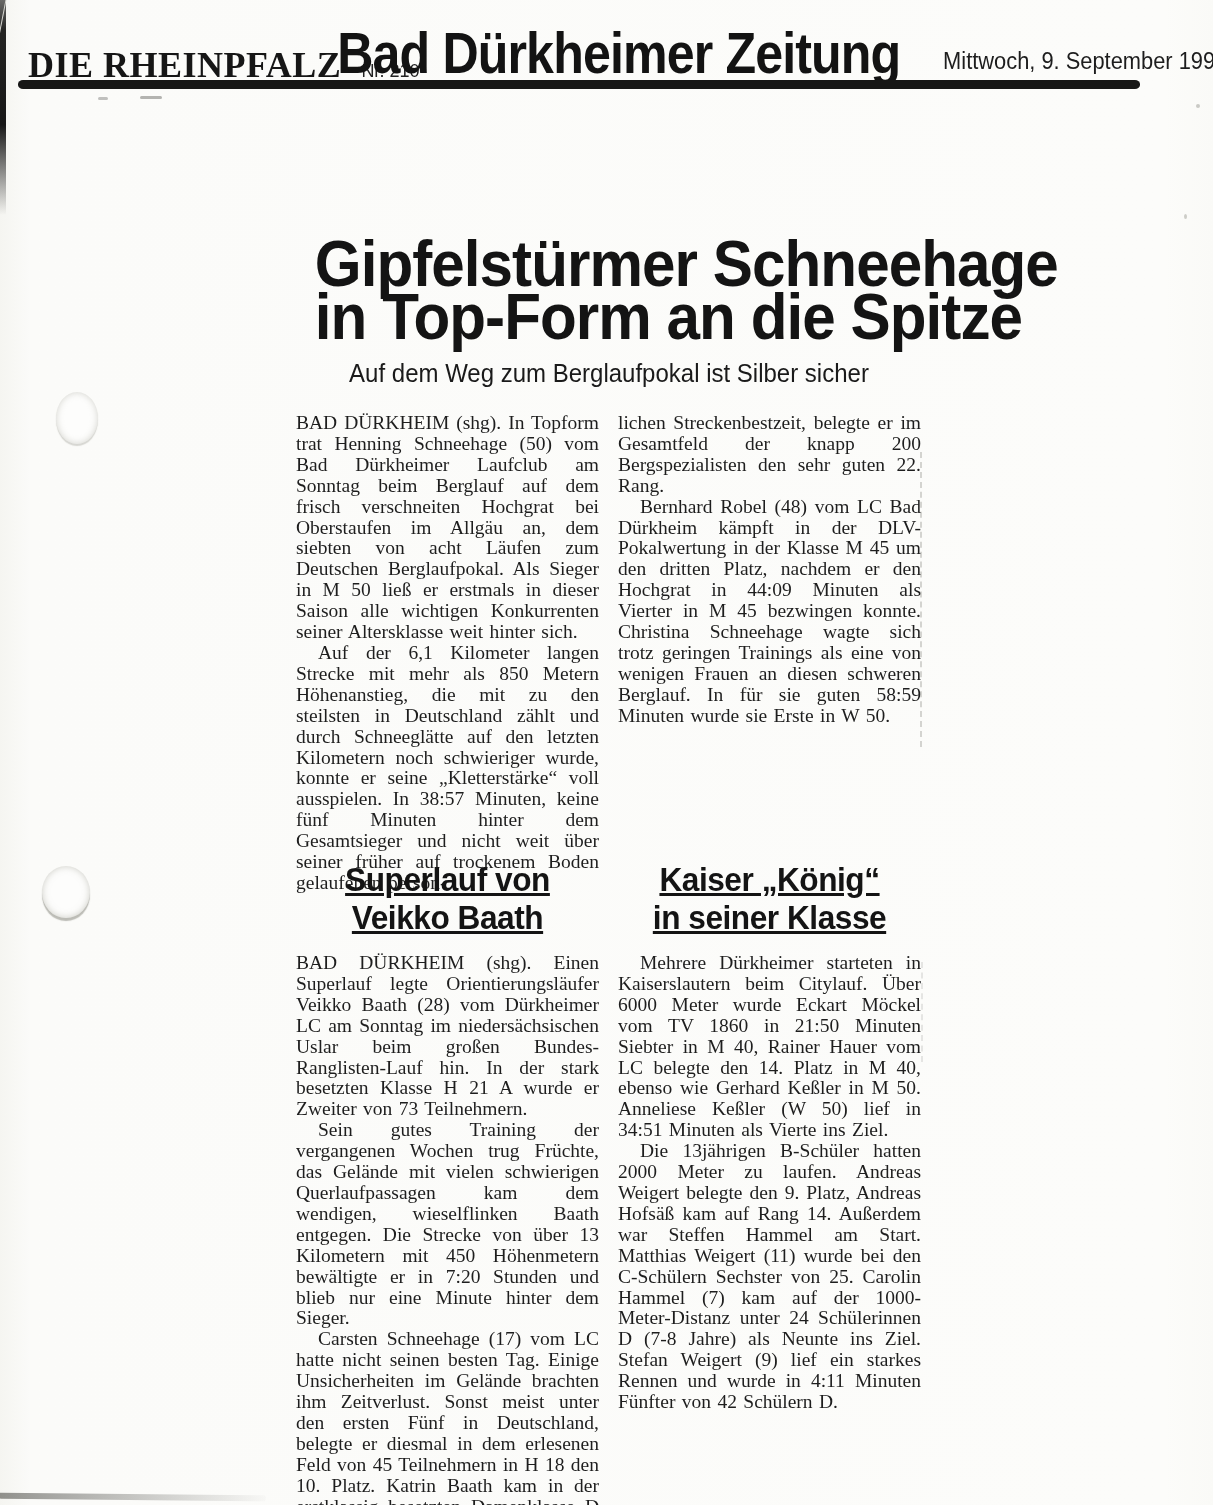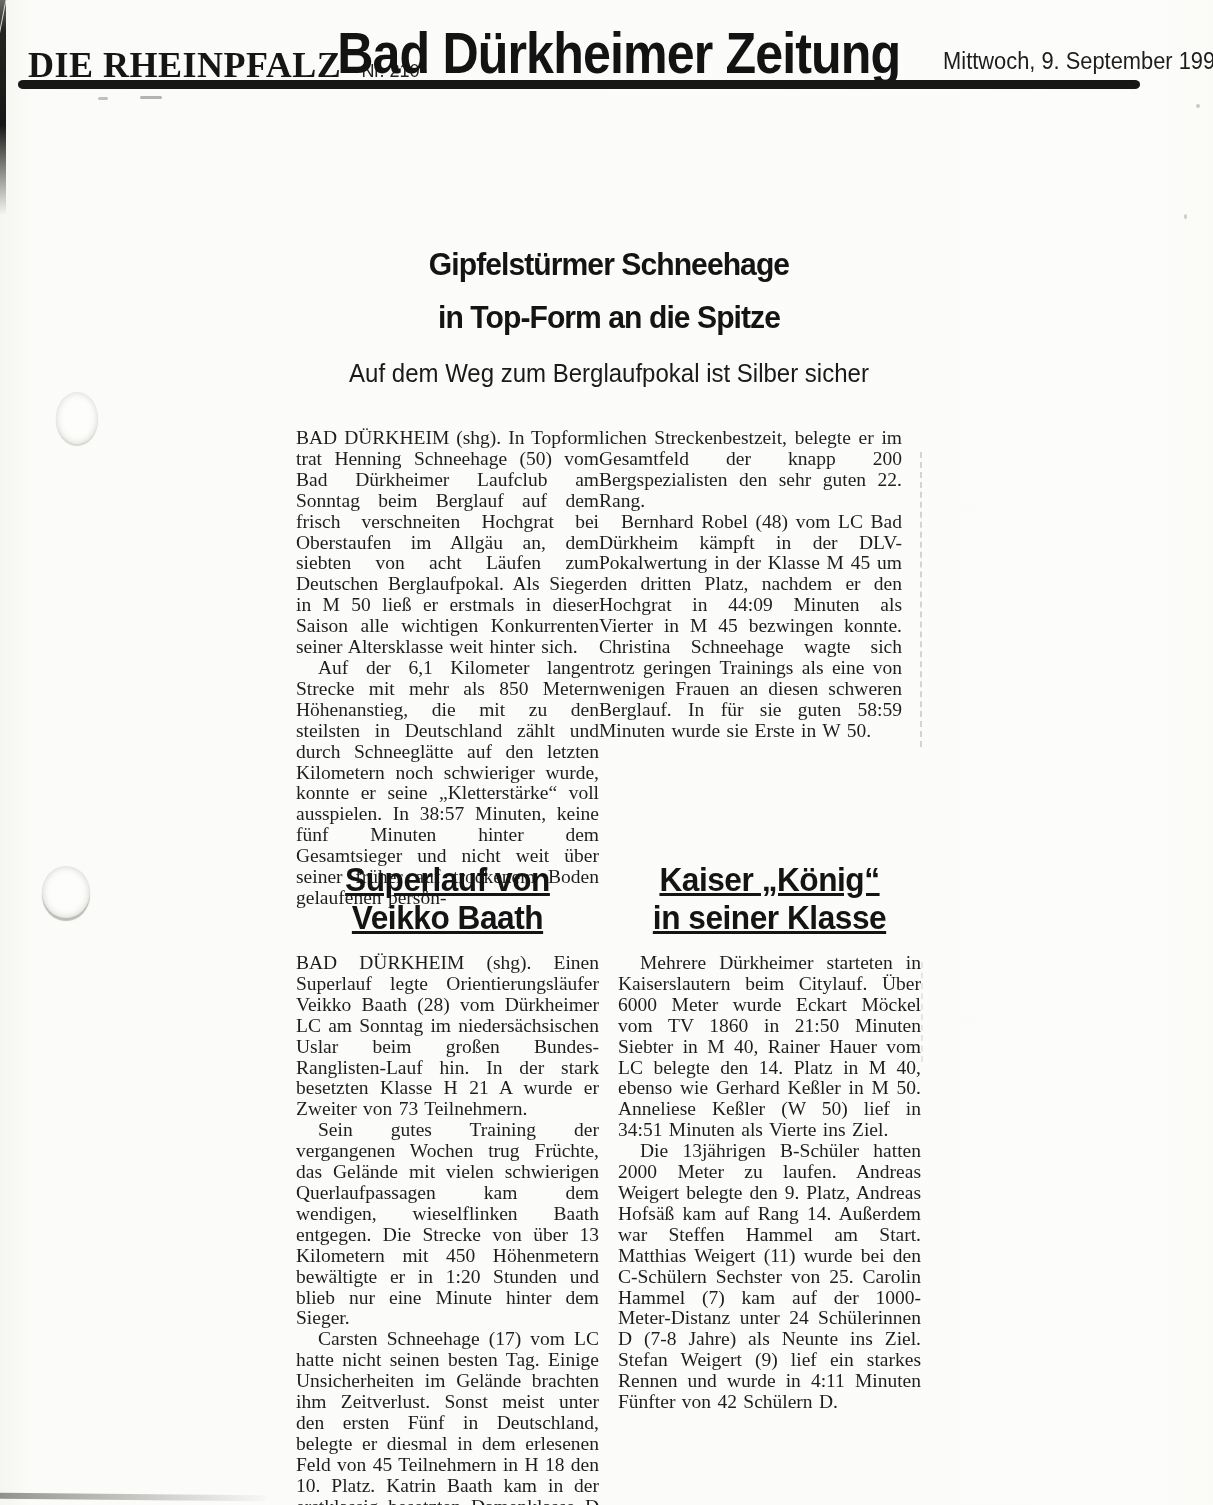--- a/index.html
+++ b/index.html
@@ -80,30 +80,30 @@
   .masthead-rule {
     position: absolute; left: 18px; top: 80px; width: 1122px; height: 9px;
     background: #171716; border-radius: 5px / 4px;
   }
 
   
   .article-main { position: absolute; left: 296px; top: 238px; width: 626px; }
   .headline {
     margin: 0; text-align: center;
     font-family: "Liberation Sans", sans-serif; font-weight: 700;
-    font-size: 32px; line-height: 53px; color: #141414; letter-spacing: -1px;
+    font-size: 64px; line-height: 53px; color: #141414; letter-spacing: -1px;
   }
   .hl-line { display: block; transform: scaleX(0.94); white-space: nowrap; }
   .subheadline {
     margin: 14px 0 0 0; text-align: center;
     font-family: "Liberation Sans", sans-serif; font-weight: 400;
     font-size: 25px; line-height: 30px; color: #1a1a1a;
     transform: scaleX(0.96); white-space: nowrap;
   }
-  .body-columns { margin-top: 40px; display: flex; }
+  .body-columns { margin-top: 25px; display: flex; gap: 19px; }
   .col { width: 303px; }
   p.news {
     margin: 0; text-align: justify;
     font-family: "Liberation Serif", serif;
     font-size: 19.5px; line-height: 20.9px; color: #1e1e1e;
     word-spacing: 1.5px;
   }
   p.news.indent { text-indent: 22px; }
 
   
@@ -161,21 +161,21 @@
     </div>
   </article>
 
   <div class="row-2">
     <article class="article-sub">
       <h2 class="sub-headline">
         <span class="hl-line">Superlauf von</span>
         <span class="hl-line">Veikko Baath</span>
       </h2>
       <p class="news">BAD DÜRKHEIM (shg). Einen Superlauf legte Orientierungsläufer Veikko Baath (28) vom Dürkheimer LC am Sonntag im niedersächsischen Uslar beim großen Bundes-Ranglisten-Lauf hin. In der stark besetzten Klasse H 21 A wurde er Zweiter von 73 Teilnehmern.</p>
-      <p class="news indent">Sein gutes Training der vergangenen Wochen trug Früchte, das Gelände mit vielen schwierigen Querlaufpassagen kam dem wendigen, wieselflinken Baath entgegen. Die Strecke von über 13 Kilometern mit 450 Höhenmetern bewältigte er in 1:20 Stunden und blieb nur eine Minute hinter dem Sieger.</p>
+      <p class="news indent">Sein gutes Training der vergangenen Wochen trug Früchte, das Gelände mit vielen schwierigen Querlaufpassagen kam dem wendigen, wieselflinken Baath entgegen. Die Strecke von über 13 Kilometern mit 450 Höhenmetern bewältigte er in 7:20 Stunden und blieb nur eine Minute hinter dem Sieger.</p>
       <p class="news indent">Carsten Schneehage (17) vom LC hatte nicht seinen besten Tag. Einige Unsicherheiten im Gelände brachten ihm Zeitverlust. Sonst meist unter den ersten Fünf in Deutschland, belegte er diesmal in dem erlesenen Feld von 45 Teilnehmern in H 18 den 10. Platz. Katrin Baath kam in der erstklassig besetzten Damenklasse D 21 A auf Platz 35.</p>
     </article>
     <article class="article-sub">
       <h2 class="sub-headline">
         <span class="hl-line">Kaiser „König“</span>
         <span class="hl-line">in seiner Klasse</span>
       </h2>
       <p class="news indent">Mehrere Dürkheimer starteten in Kaiserslautern beim Citylauf. Über 6000 Meter wurde Eckart Möckel vom TV 1860 in 21:50 Minuten Siebter in M 40, Rainer Hauer vom LC belegte den 14. Platz in M 40, ebenso wie Gerhard Keßler in M 50. Anneliese Keßler (W 50) lief in 34:51 Minuten als Vierte ins Ziel.</p>
       <p class="news indent">Die 13jährigen B-Schüler hatten 2000 Meter zu laufen. Andreas Weigert belegte den 9. Platz, Andreas Hofsäß kam auf Rang 14. Außerdem war Steffen Hammel am Start. Matthias Weigert (11) wurde bei den C-Schülern Sechster von 25. Carolin Hammel (7) kam auf der 1000-Meter-Distanz unter 24 Schülerinnen D (7-8 Jahre) als Neunte ins Ziel. Stefan Weigert (9) lief ein starkes Rennen und wurde in 4:11 Minuten Fünfter von 42 Schülern D.</p>
     </article>

